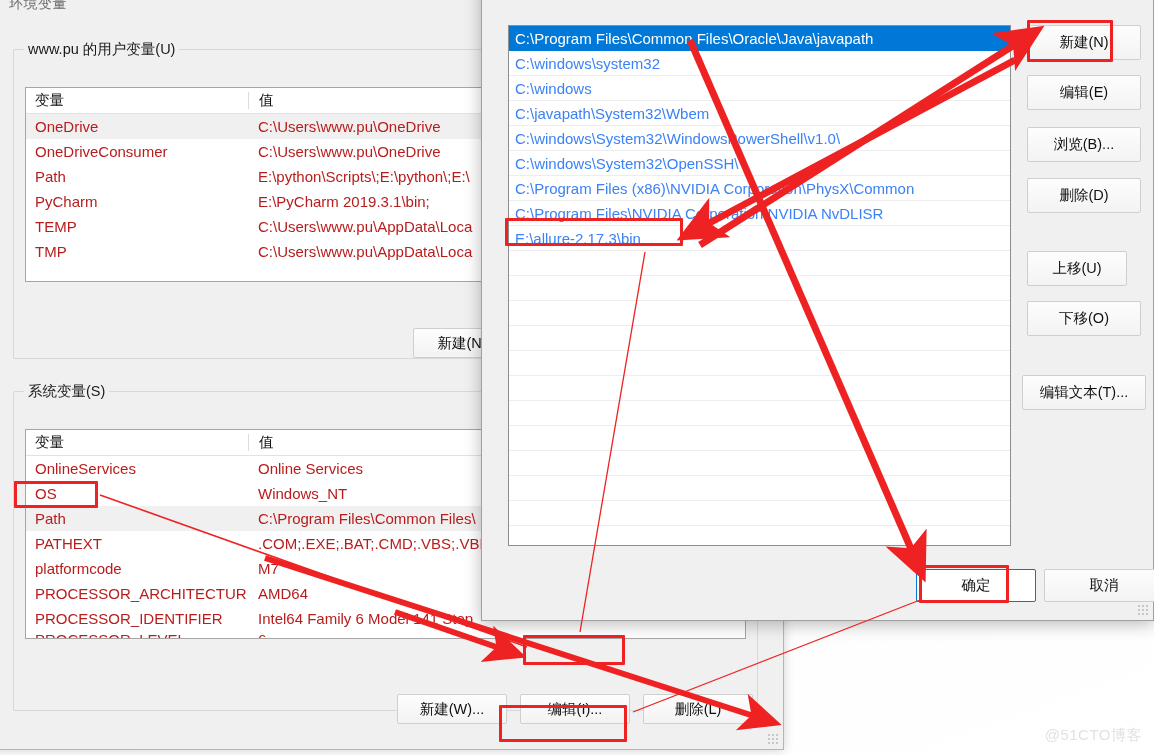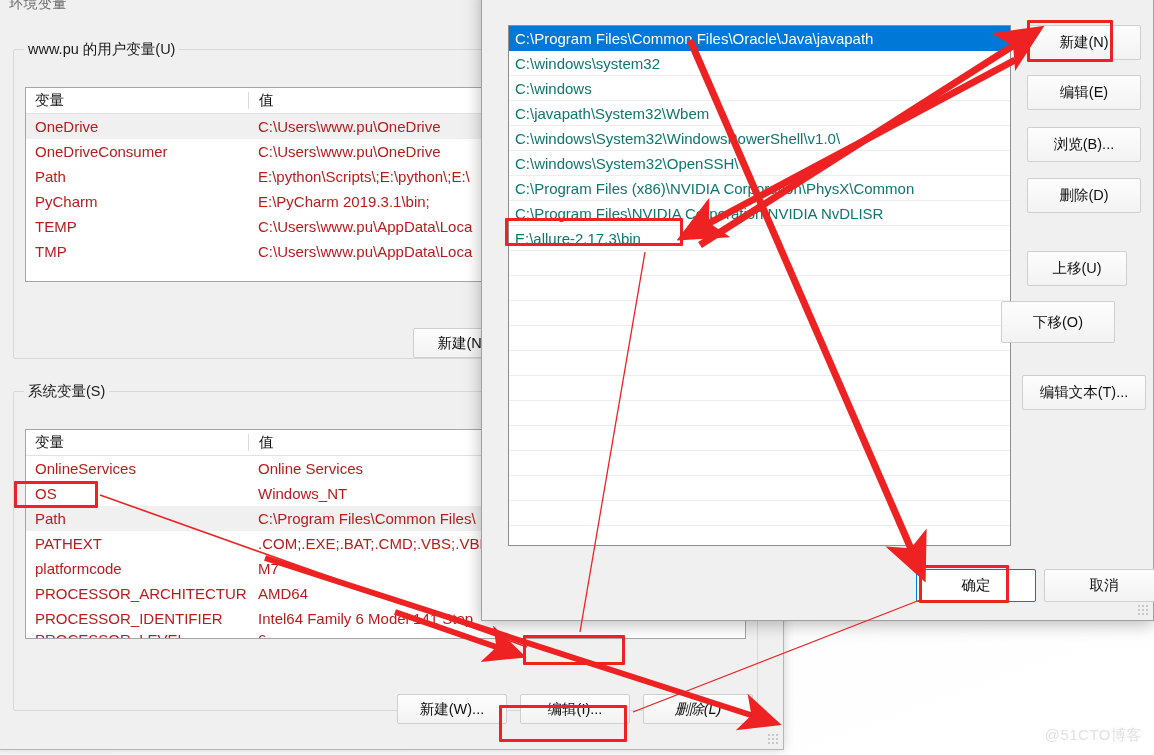--- a/index.html
+++ b/index.html
@@ -118,21 +118,21 @@
     width: 503px; height: 521px;
     background: #ffffff;
     border: 1px solid #8d8d8d;
     overflow: hidden;
   }
   .p-row {
     height: 25px;
     line-height: 25px;
     padding-left: 6px;
     font-size: 15px;
-    color: #0f766e;
+    color: #3b82f6;
     border-bottom: 1px solid #ededed;
     white-space: nowrap;
     overflow: hidden;
   }
   .p-row.selected {
     background: #0078d7;
     color: #ffffff;
     border-bottom-color: #0078d7;
   }
   .resize-grip {
@@ -260,21 +260,21 @@
             </div>
             <div class="lv-row clipped">
               <div class="c-name">PROCESSOR_LEVEL</div>
               <div class="c-val">6</div>
             </div>
           </div>
       </div>
 
       <div class="btn abs" style="left:402px; top:673px; width:110px; height:30px;">新建(W)...</div>
       <div class="btn abs" style="left:525px; top:673px; width:110px; height:30px;">编辑(I)...</div>
-      <div class="btn abs" style="left:648px; top:673px; width:110px; height:30px;font-style:italic;">删除(L)</div>
+      <div class="btn abs" style="left:648px; top:673px; width:110px; height:30px;">删除(L)</div>
 
       <div class="resize-grip"></div>
     </div>
   </div>
 
   <div class="path-dialog">
 
     <div class="path-list">
       <div id="path-rows">
           <div class="p-row selected">C:\Program Files\Common Files\Oracle\Java\javapath</div>
@@ -299,21 +299,21 @@
           <div class="p-row">&nbsp;</div>
         </div>
     </div>
 
     <div class="btn abs" style="left:545px; top:40px; width:114px; height:35px;">新建(N)</div>
     <div class="btn abs" style="left:545px; top:90px; width:114px; height:35px;">编辑(E)</div>
     <div class="btn abs" style="left:545px; top:142px; width:114px; height:35px;">浏览(B)...</div>
     <div class="btn abs" style="left:545px; top:193px; width:114px; height:35px;">删除(D)</div>
 
     <div class="btn abs" style="left:545px; top:266px; width:100px; height:35px;">上移(U)</div>
-    <div class="btn abs" style="left:519px; top:316px; width:114px; height:42px;">下移(O)</div>
+    <div class="btn abs" style="left:545px; top:316px; width:114px; height:35px;">下移(O)</div>
 
     <div class="btn abs" style="left:540px; top:390px; width:124px; height:35px;">编辑文本(T)...</div>
 
     <div class="btn default abs" style="left:434px; top:584px; width:120px; height:33px;">确定</div>
     <div class="btn abs" style="left:562px; top:584px; width:120px; height:33px;">取消</div>
 
     <div class="resize-grip"></div>
   </div>
 
   <div class="redbox" style="left:14px;  top:481px; width:84px;  height:27px;"></div>

